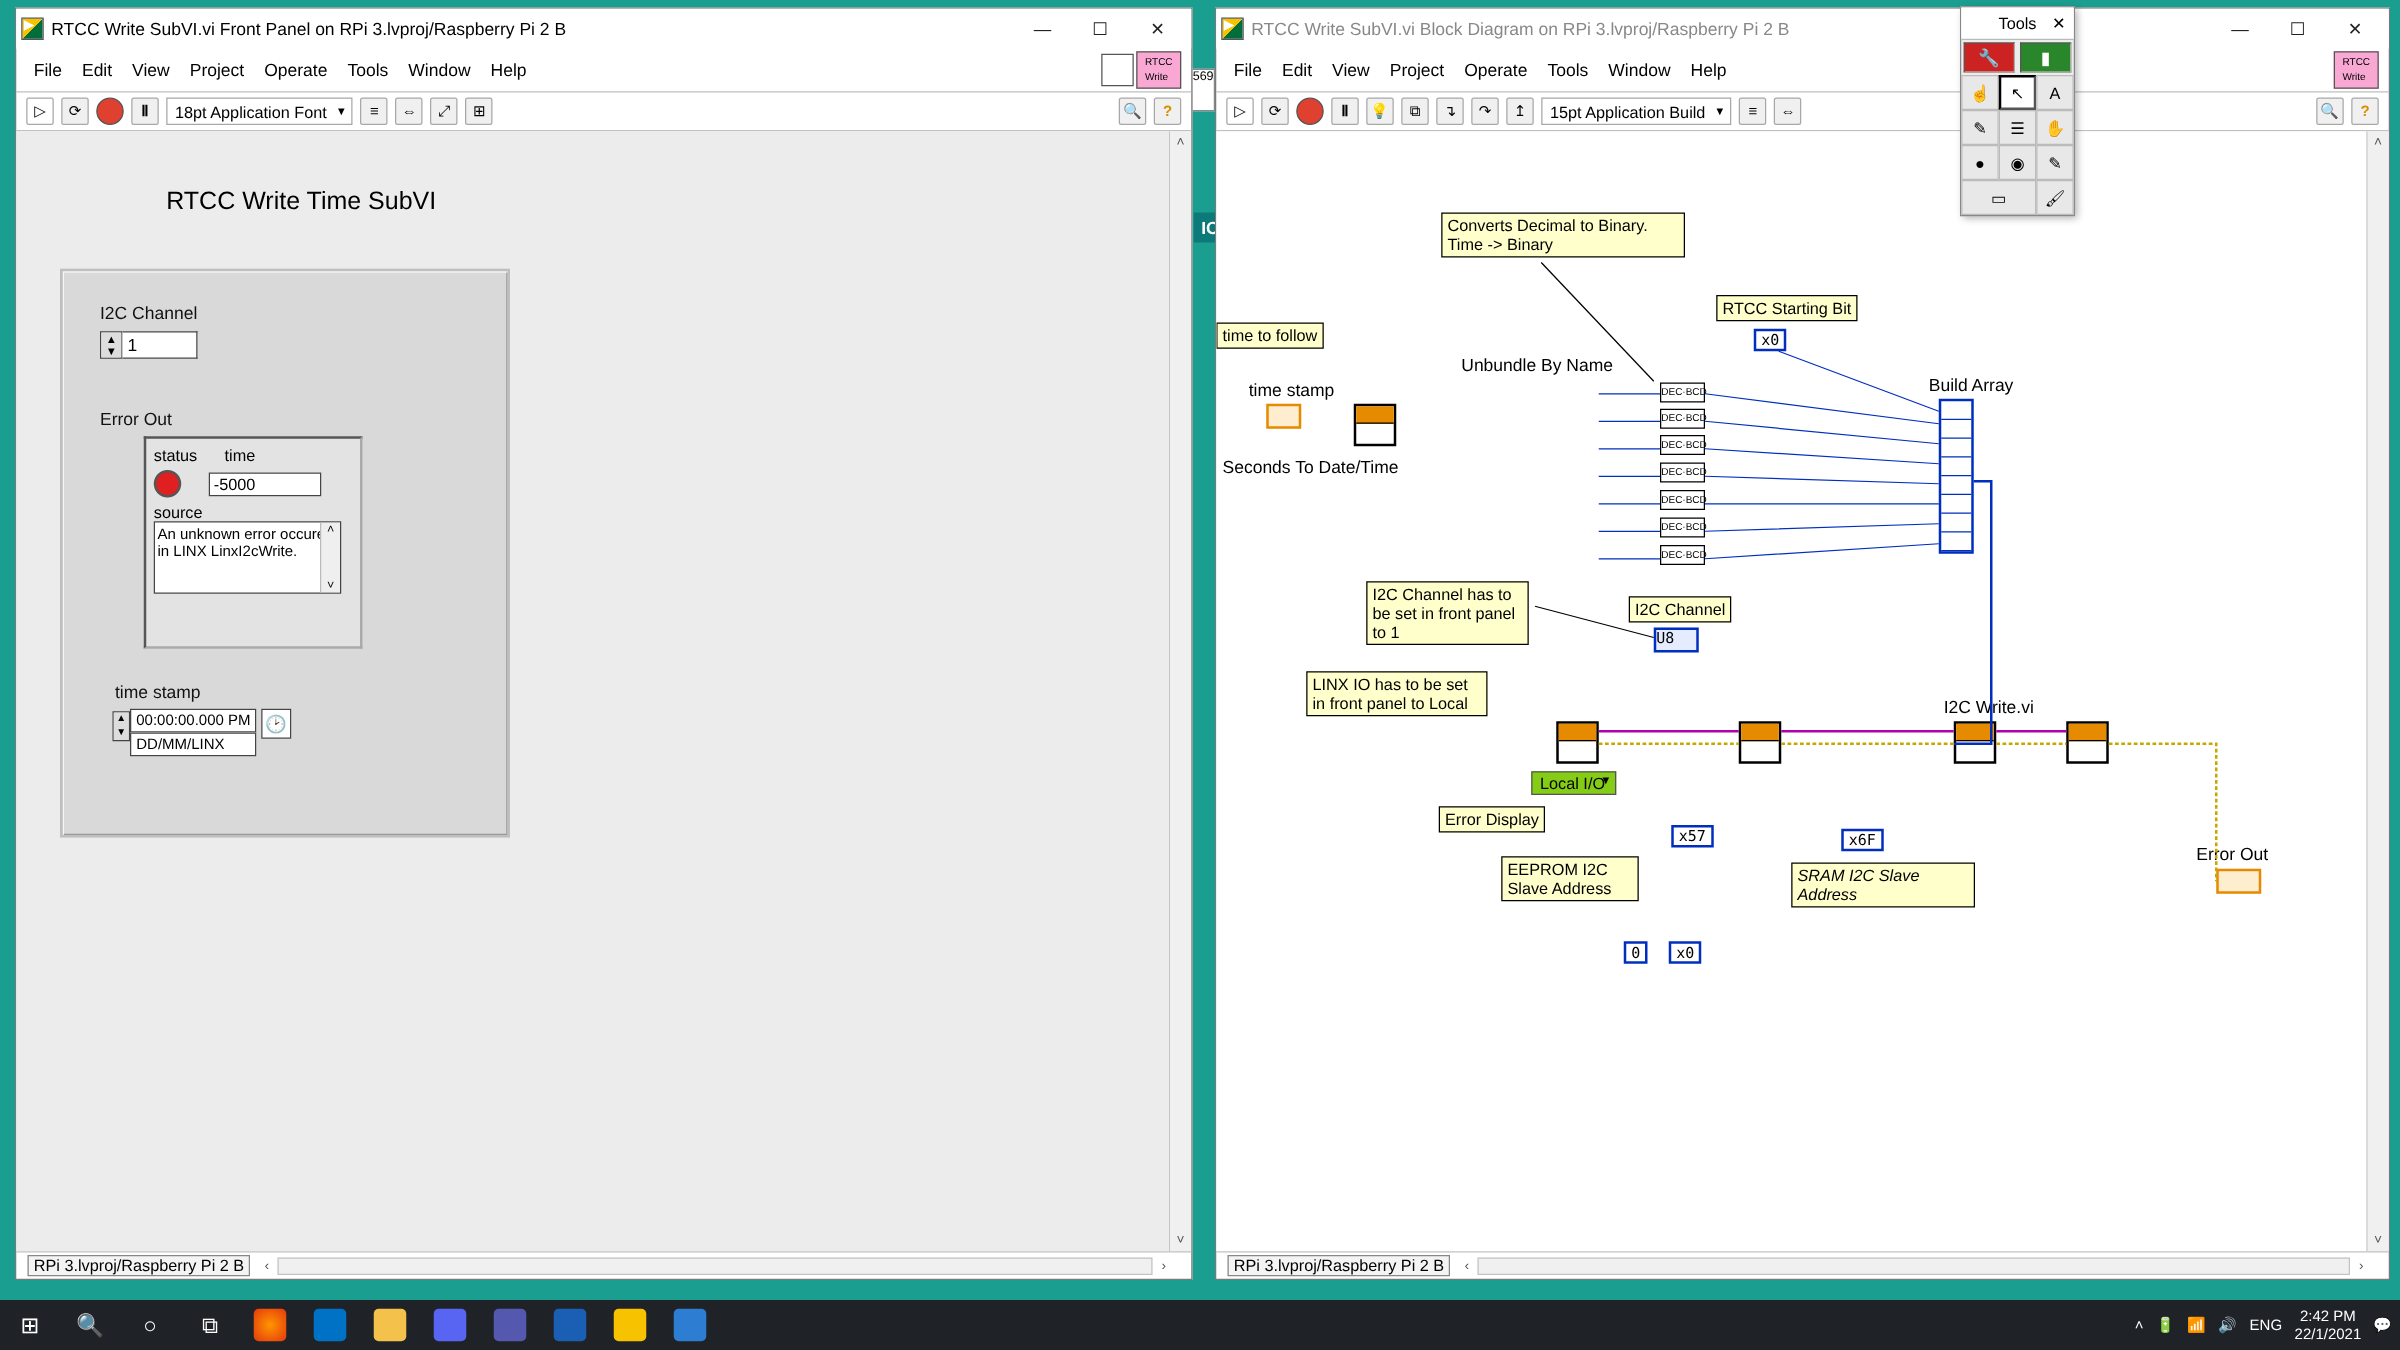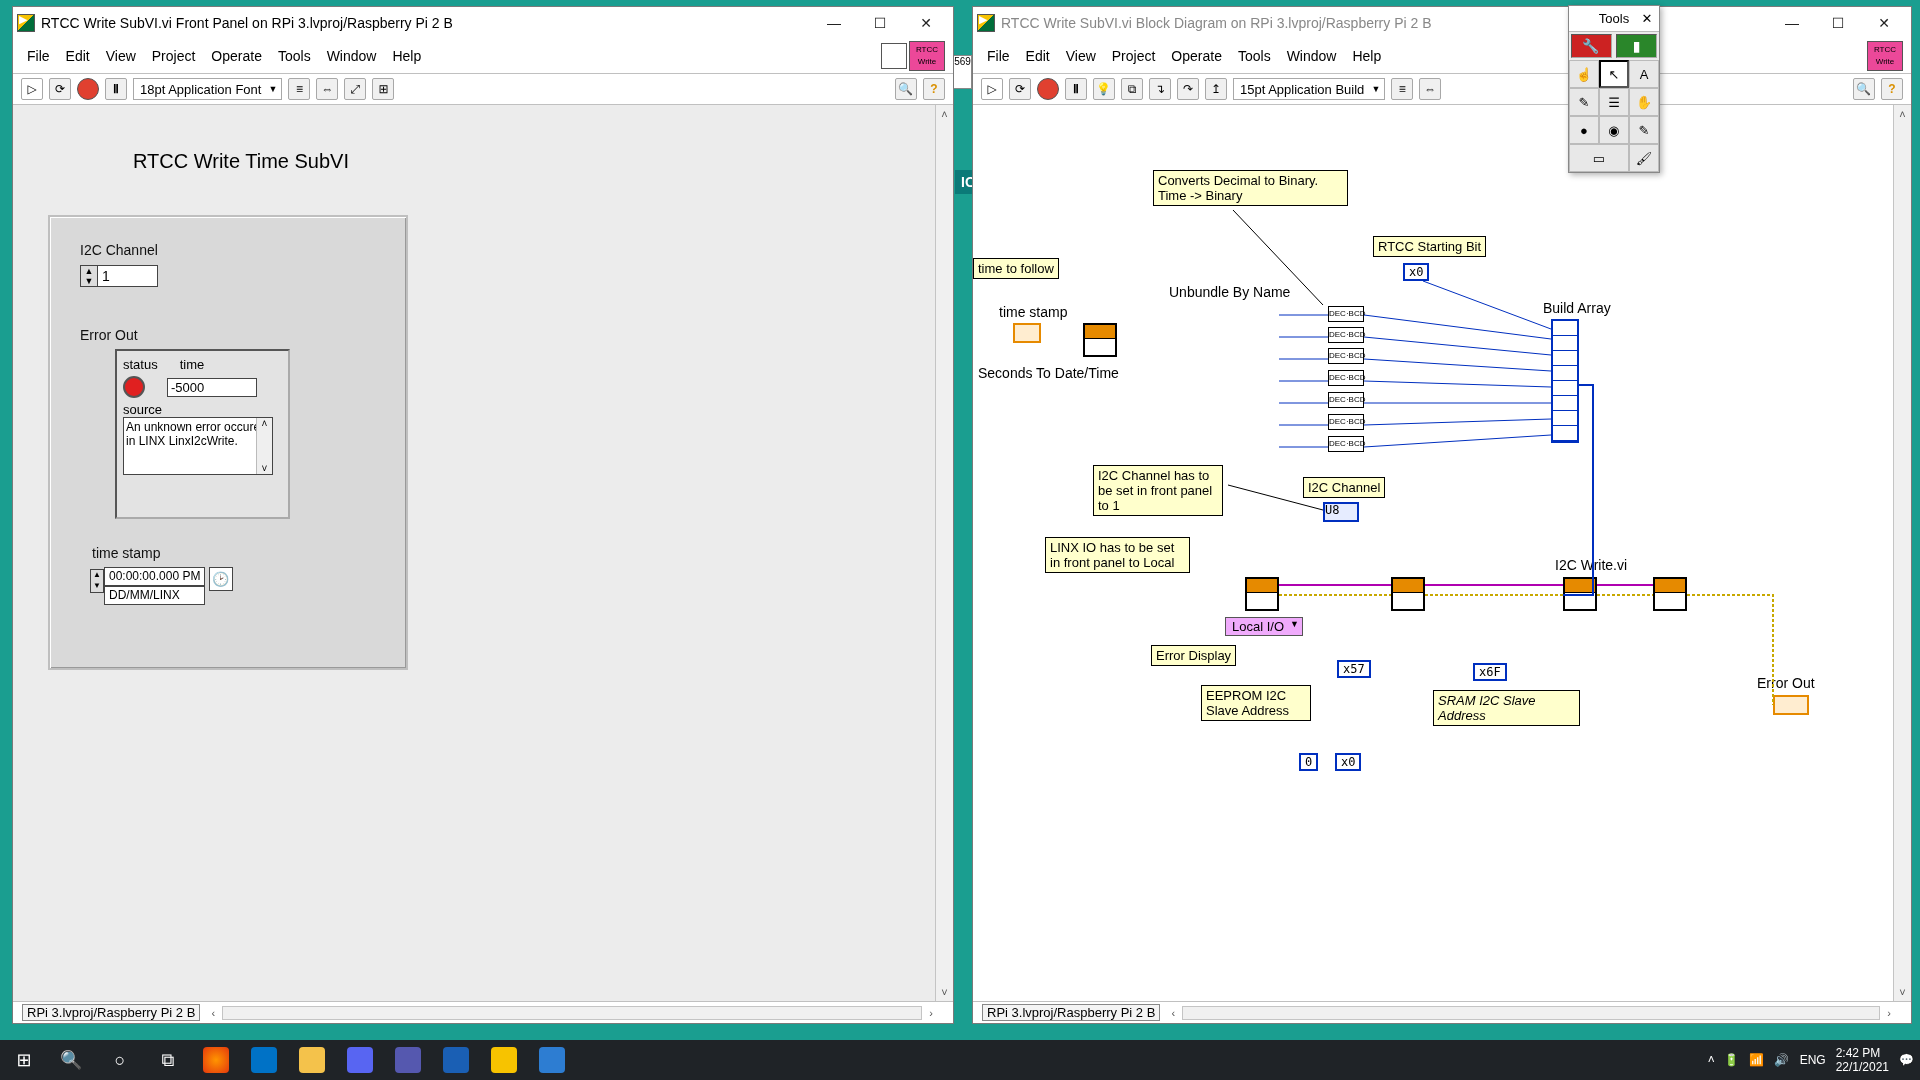--- a/index.html
+++ b/index.html
@@ -11,21 +11,21 @@
 .titlebar .lv-icon { width: 18px; height: 18px; margin-right: 6px; background: linear-gradient(135deg,#f7c300 50%,#006d3a 50%); border:1px solid #555; position:relative; }
 .titlebar .lv-icon::before { content:"▶"; position:absolute; left:1px; top:-2px; color:#fff; font-size:11px; }
 .titlebar .title-text { flex:1; overflow:hidden; white-space:nowrap; text-overflow:ellipsis; }
 .winbtns { display:flex; margin-left:auto; }
 .winbtn { width:46px; height:32px; display:flex; align-items:center; justify-content:center; font-size:14px; color:#222; }
 
 .menubar { display:flex; gap:4px; padding:2px 8px; font-size:14px; border-bottom:1px solid #c0c0c0; align-items:center; }
 .menubar span { padding:2px 6px; }
 .menubar .iconpane { margin-left:auto; display:flex; align-items:center; gap:2px; }
 .iconpane .connpane { width:26px; height:26px; border:1px solid #555; background:#fff; position:relative; }
-.iconpane .viicon { width:36px; height:30px; border:1px solid #555; background:#ec4899; display:flex; flex-direction:column; align-items:center; justify-content:center; font-size:8px; line-height:8px; }
+.iconpane .viicon { width:36px; height:30px; border:1px solid #555; background:#f9a8d4; display:flex; flex-direction:column; align-items:flex-start; justify-content:center; font-size:8px; line-height:8px; }
 
 .toolbar { display:flex; align-items:center; gap:6px; padding:4px 8px; border-bottom:1px solid #c0c0c0; }
 .tb-btn { width:22px; height:22px; border:1px solid #a8a8a8; background:#f0f0f0; display:flex; align-items:center; justify-content:center; font-size:12px; border-radius:2px; }
 .tb-btn.run { background:#fff; }
 .tb-btn.abort { border-radius:50%; background:#e04030; border:1px solid #555; }
 .tb-btn.pause { font-weight:bold; }
 .font-sel { border:1px solid #a8a8a8; height:22px; padding:0 20px 0 6px; font-size:13px; display:flex; align-items:center; background:#fff; position:relative; }
 .font-sel::after { content:"▼"; position:absolute; right:4px; font-size:9px; }
 .tb-group { display:flex; gap:6px; }
 .tb-right { margin-left:auto; display:flex; gap:6px; }
@@ -69,41 +69,41 @@
 .unbundle { position:absolute; border:2px solid #a87400; background:#fff; }
 .unbundle .row { height:22px; border-bottom:1px solid #a87400; display:flex; align-items:center; justify-content:center; font-size:13px; color:#0033cc; padding:0 6px; }
 .unbundle .row:last-child { border-bottom:none; }
 .subvi { position:absolute; width:34px; height:34px; border:2px solid #000; background:#fff; }
 .subvi .top { height:14px; background:#e68a00; border-bottom:1px solid #000; }
 .smallnode { position:absolute; width:36px; height:16px; border:1px solid #000; background:#fff; font-size:8px; text-align:center; line-height:14px; }
 .buildarr { position:absolute; border:2px solid #002fbf; background:#fff; width:28px; }
 .buildarr .r { height:15px; border-bottom:1px solid #002fbf; }
 .term { position:absolute; width:28px; height:20px; border:2px solid #e68a00; background:#ffedd0; }
 .term.blue { border-color:#002fbf; background:#e6ecff; }
-.dropdown-node { position:absolute; border:1px solid #555; background:#f0abfc; font-size:13px; padding:1px 18px 1px 6px; }
+.dropdown-node { position:absolute; border:1px solid #555; background:#84cc16; font-size:13px; padding:1px 8px 1px 6px; }
 .dropdown-node::after { content:"▼"; position:absolute; right:3px; font-size:9px; }
 
 
 .tools-win { position:absolute; left:1568px; top:5px; width:92px; background:#ececec; border:1px solid #888; box-shadow:2px 2px 6px rgba(0,0,0,.3); }
 .tools-win .tt { height:26px; background:#fff; display:flex; align-items:center; justify-content:center; font-size:13px; border-bottom:1px solid #bbb; position:relative; }
 .tools-win .tt .x { position:absolute; right:2px; width:20px; text-align:center; }
 .tools-auto { height:28px; display:flex; }
 .tools-auto div { flex:1; border:1px inset #aaa; margin:2px; display:flex; align-items:center; justify-content:center; font-size:14px; }
 .tools-grid { display:grid; grid-template-columns:repeat(3,1fr); }
 .tools-grid .tool { height:28px; border:1px solid #bbb; background:#e8e8e8; display:flex; align-items:center; justify-content:center; font-size:13px; }
 .tools-grid .tool.sel { background:#fff; border:2px inset #555; }
 
 
 .taskbar { position:absolute; left:0; bottom:0; width:100%; height:40px; background:#1f2327; display:flex; align-items:center; color:#fff; }
 .taskbar .tbitem { width:48px; height:40px; display:flex; align-items:center; justify-content:center; font-size:18px; }
 .tb-apps { display:flex; }
 .tb-apps .app { width:48px; height:40px; display:flex; align-items:center; justify-content:center; }
 .tb-apps .app .ico { width:26px; height:26px; border-radius:4px; }
 .tray { margin-left:auto; display:flex; align-items:center; gap:10px; padding-right:6px; font-size:12px; }
-.tray .clock { text-align:left; line-height:14px; }
+.tray .clock { text-align:center; line-height:14px; }
 
 
 .tealtag { position:absolute; left:955px; top:170px; background:#0b7a78; color:#fff; font-size:14px; font-weight:bold; padding:4px 6px; }
 
 
 .sidebits { position:absolute; left:953px; top:55px; width:19px; height:34px; background:#fff; border:1px solid #888; font-size:10px; text-align:center; }
 </style>
 </head>
 <body>
 

